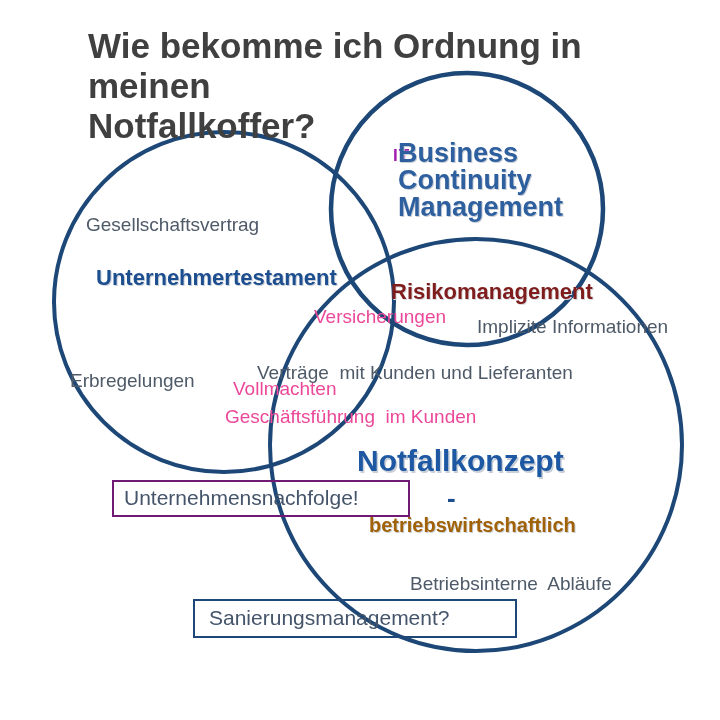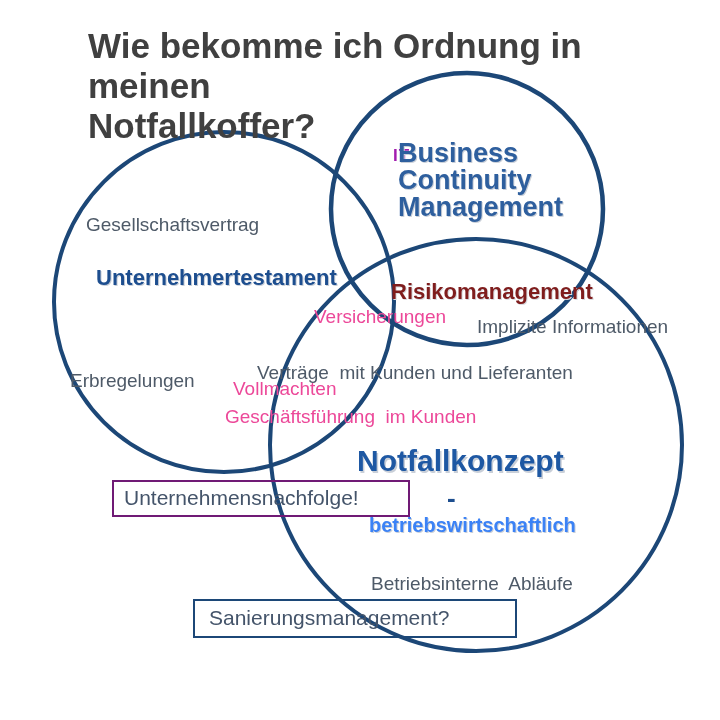--- a/index.html
+++ b/index.html
@@ -36,24 +36,24 @@
   .erbregelungen{left:70px;top:352px;}
   .vertraege{left:257px;top:344px;}
   .vollmachten{left:233px;top:378px;}
   .geschaeftsfuehrung{left:225px;top:406px;}
   .notfallkonzept{
     left:357px;top:444px;font-size:30px;font-weight:bold;color:#1e58a3;
     text-shadow:1.5px 1.5px 0 #c9cfd8;
   }
   .dash{left:447px;top:484px;font-size:26px;font-weight:bold;color:#1d4e8f;}
   .betriebswirtschaftlich{
-    left:369px;top:514px;font-size:20px;font-weight:bold;color:#3b82f6;
+    left:369px;top:514px;font-size:20px;font-weight:bold;color:#a16207;
     text-shadow:1px 1px 0 #c9cfd8;
   }
-  .betriebsinterne{left:371px;top:555px;}
+  .betriebsinterne{left:410px;top:555px;}
   .textbox{
     position:absolute;background:transparent;box-sizing:border-box;
     font-size:21px;color:#44546a;white-space:pre;
   }
   .box-nachfolge{
     left:112px;top:480px;width:298px;height:37px;border:2px solid #701a75;
     padding:4px 0 0 10px;
   }
   .box-sanierung{
     left:193px;top:599px;width:324px;height:39px;border:2px solid #1c4777;

